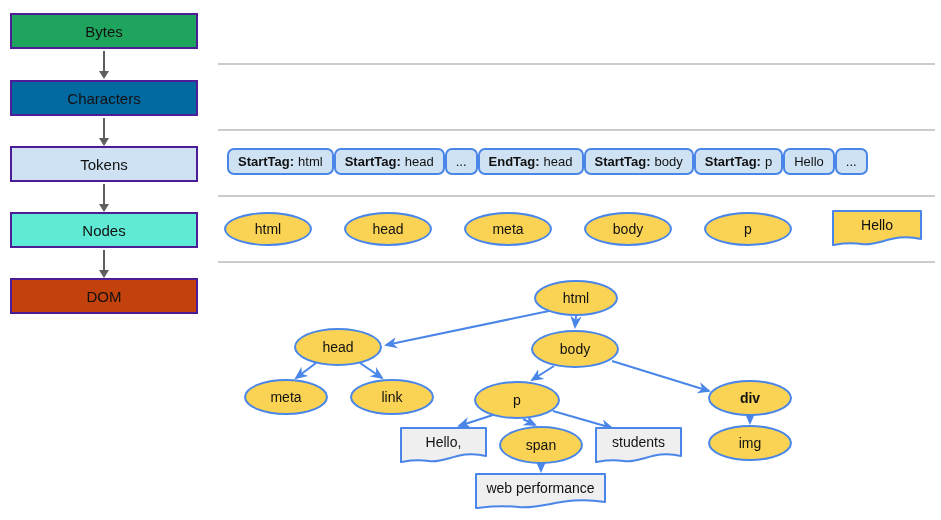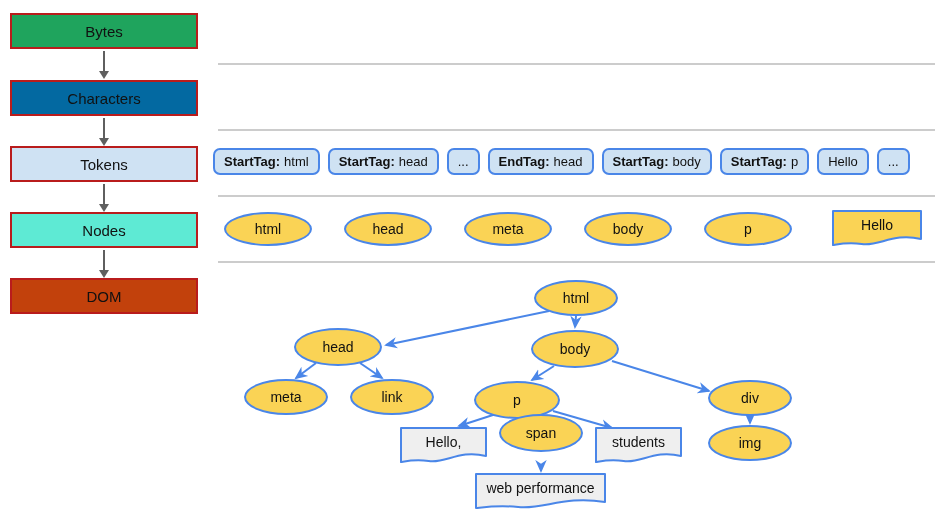--- a/index.html
+++ b/index.html
@@ -9,21 +9,21 @@
     font-family:"Liberation Sans", sans-serif;
     position:relative;
     overflow:hidden;
     color:#1a1a1a;
   }
   .canvas { position:absolute; left:0; top:0; width:941px; height:520px; }
 
   
   .stage-box {
     position:absolute; left:10px; width:188px; height:36px;
-    border:2px solid #b91c1c;
+    border:2px solid #4c1d95;
     display:flex; align-items:center; justify-content:center;
     font-size:15px; color:#111;
   }
   .stage-bytes      { top:13px;  background:#1fa45d; }
   .stage-characters { top:80px;  background:#0369a1; }
   .stage-tokens     { top:146px; background:#cfe2f3; }
   .stage-nodes      { top:212px; background:#5eead4; }
   .stage-dom        { top:278px; background:#c2410c; }
 
   .v-arrow { position:absolute; left:103px; width:2px; background:#5f5f5f; }
@@ -44,21 +44,21 @@
   .bytes-text {
     position:absolute; left:218px; top:15px; width:722px;
     font-size:15px; line-height:21px; color:#262626; letter-spacing:0;
   }
   .chars-text {
     position:absolute; left:218px; top:90px; width:722px;
     font-size:15px; font-weight:bold; color:#151515;
   }
 
   
-  .tokens-row { position:absolute; left:213px; top:148px; display:flex; gap:8px; }
+  .tokens-row { position:absolute; left:227px; top:148px; display:flex; }
   .tok {
     border:2px solid #4a86e8; background:#cfe2f3; border-radius:7px;
     padding:4px 9px; font-size:13px; color:#111; white-space:nowrap;
     display:flex; align-items:center;
   }
   .tok b { font-weight:bold; }
   .tok b:empty { display:none; }
   .tok b:not(:empty) { margin-right:4px; }
 
   
@@ -81,22 +81,22 @@
     font-size:14px; color:#111;
   }
 
   
   .t-html { left:534px; top:280px; width:84px; height:36px; }
   .t-head { left:294px; top:328px; width:88px; height:38px; }
   .t-body { left:531px; top:330px; width:88px; height:38px; }
   .t-meta { left:244px; top:379px; width:84px; height:36px; }
   .t-link { left:350px; top:379px; width:84px; height:36px; }
   .t-p    { left:474px; top:381px; width:86px; height:38px; }
-  .t-div  { left:708px; top:380px; width:84px; height:36px; }
-  .t-span { left:499px; top:414px; width:84px; height:38px;text-align:center; }
+  .t-div  { left:708px; top:380px; width:84px; height:36px;font-weight:bold; }
+  .t-span { left:499px; top:426px; width:84px; height:38px;text-align:center; }
   .t-img  { left:708px; top:425px; width:84px; height:36px; }
 
   .tree-svg { position:absolute; left:0; top:0; pointer-events:none; }
 </style>
 </head>
 <body>
 
 <div class="canvas">
 
   <div class="stage-box stage-bytes">

